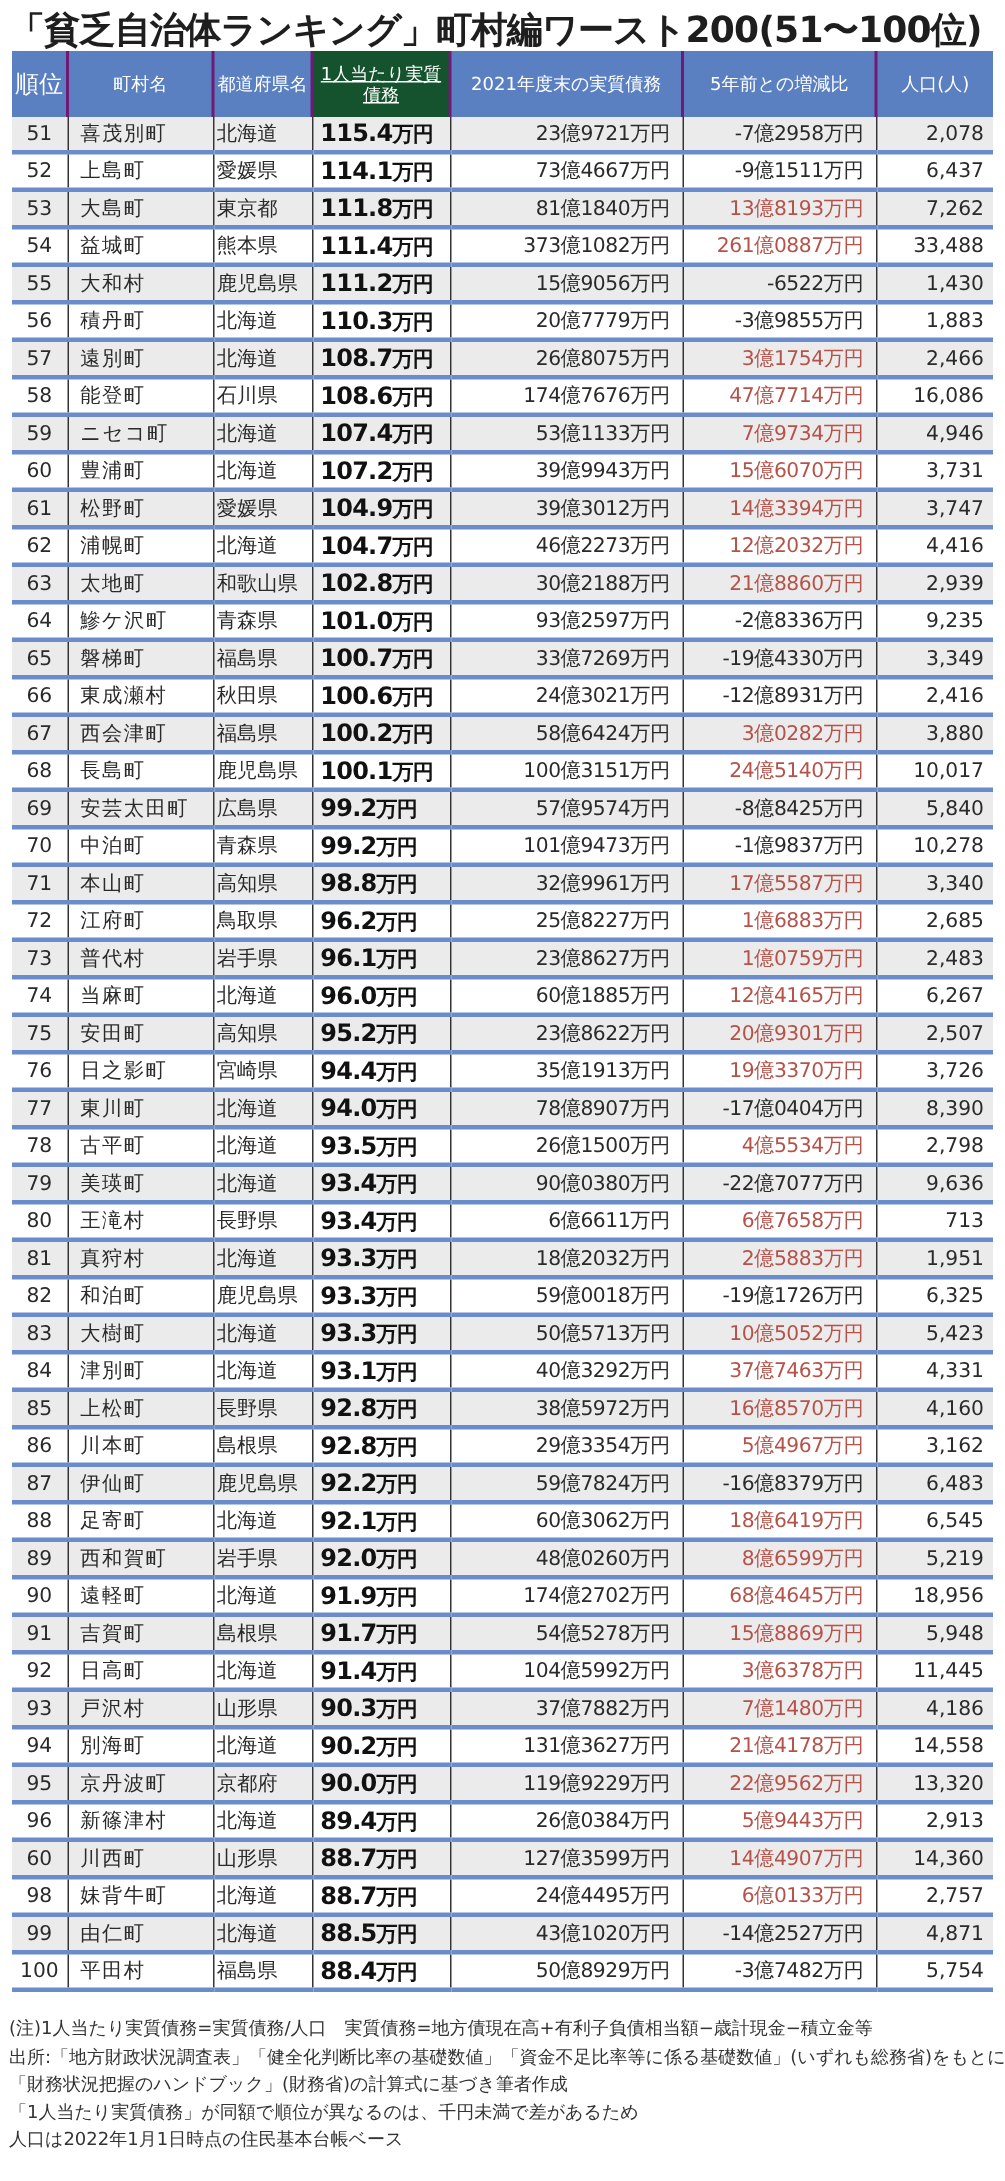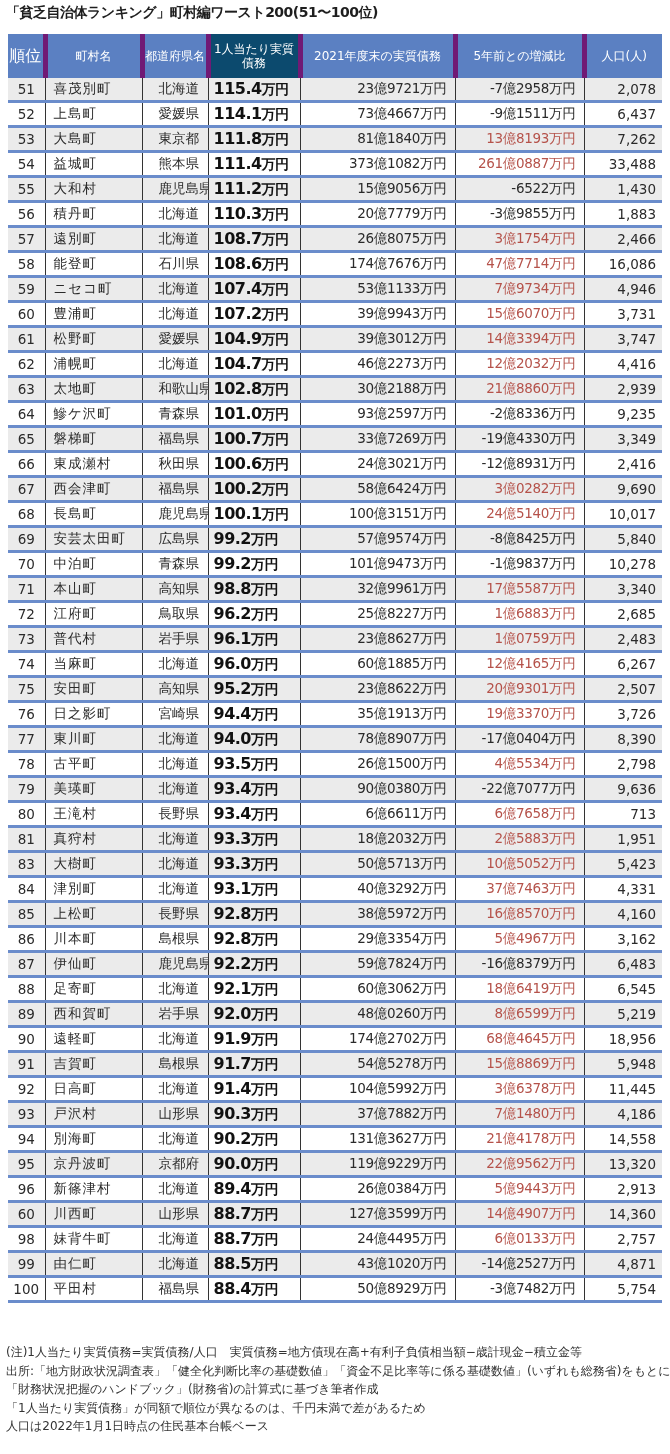--- a/index.html
+++ b/index.html
@@ -1,34 +1,34 @@
 <!DOCTYPE html>
 <html><head>
 <meta charset="utf-8">
 <style>
   html, body { margin:0; padding:0; background:#ffffff; }
   body { width:670px; height:1454px; position:relative; overflow:hidden;
          font-family:"DejaVu Sans", "Liberation Sans", sans-serif; color:#2a2a2a; }
-  .title { position:absolute; left:6px; top:4px; font-size:14px; font-weight:bold;
+  .title { position:absolute; left:6px; top:4px; font-size:24px; font-weight:bold;
            letter-spacing:-0.5px; color:#1e1e1e; white-space:nowrap; }
   table { position:absolute; left:8px; top:34px; border-collapse:collapse;
           table-layout:fixed; width:654px; }
   col.c0{width:37px} col.c1{width:97px} col.c2{width:66px} col.c3{width:92px}
   col.c4{width:155px} col.c5{width:129px} col.c6{width:78px}
   th { background:#5b80c2; color:#fff; font-weight:normal; font-size:12px; line-height:14px;
-       height:44px; padding:0; border-left:5px solid #701a75; text-align:center; }
+       height:44px; padding:0; border-left:2px solid #701a75; text-align:center; }
   th:first-child { border-left:none; }
-  th.dark { background:#0c4a6e; }
+  th.dark { background:#14532d;text-decoration:underline; }
   td { height:22px; padding:0 5px; font-size:13.5px; border-left:1px solid #333;
        border-bottom:3px solid #6a8ccb; white-space:nowrap; overflow:hidden; }
   td:first-child { border-left:none; text-align:center; padding:0; }
   tr.g td { background:#ebebeb; }
   tr.w td { background:#ffffff; }
   td.name { text-align:left; padding-left:8px; letter-spacing:1px; }
-  td.pref { text-align:left; padding-left:16px; }
+  td.pref { text-align:left; padding-left:2px; }
   td.per { text-align:left; font-weight:bold; font-size:16px; padding-right:6px; color:#111; letter-spacing:-0.5px; }
   td.per .u { font-size:14px; }
   td.num { text-align:right; padding-right:8px; letter-spacing:-0.3px; }
   td.chg.up { color:#b5524a; }
   td.pop { text-align:right; padding-right:6px; }
   .notes { position:absolute; left:6px; top:1343px; font-size:12px; line-height:18.5px; color:#333; white-space:nowrap; }
 </style>
 </head>
 <body>
 
@@ -200,21 +200,21 @@
         <td class="num chg">-12億8931万円</td>
         <td class="pop">2,416</td>
       </tr>
       <tr class="g">
         <td>67</td>
         <td class="name">西会津町</td>
         <td class="pref">福島県</td>
         <td class="per"><span>100.2</span><span class="u">万円</span></td>
         <td class="num">58億6424万円</td>
         <td class="num chg up">3億0282万円</td>
-        <td class="pop">9,690</td>
+        <td class="pop">3,880</td>
       </tr>
       <tr class="w">
         <td>68</td>
         <td class="name">長島町</td>
         <td class="pref">鹿児島県</td>
         <td class="per"><span>100.1</span><span class="u">万円</span></td>
         <td class="num">100億3151万円</td>
         <td class="num chg up">24億5140万円</td>
         <td class="pop">10,017</td>
       </tr>
@@ -327,20 +327,29 @@
         <td class="pop">713</td>
       </tr>
       <tr class="g">
         <td>81</td>
         <td class="name">真狩村</td>
         <td class="pref">北海道</td>
         <td class="per"><span>93.3</span><span class="u">万円</span></td>
         <td class="num">18億2032万円</td>
         <td class="num chg up">2億5883万円</td>
         <td class="pop">1,951</td>
+      </tr>
+      <tr class="w">
+        <td>82</td>
+        <td class="name">和泊町</td>
+        <td class="pref">鹿児島県</td>
+        <td class="per"><span>93.3</span><span class="u">万円</span></td>
+        <td class="num">59億0018万円</td>
+        <td class="num chg">-19億1726万円</td>
+        <td class="pop">6,325</td>
       </tr>
       <tr class="g">
         <td>83</td>
         <td class="name">大樹町</td>
         <td class="pref">北海道</td>
         <td class="per"><span>93.3</span><span class="u">万円</span></td>
         <td class="num">50億5713万円</td>
         <td class="num chg up">10億5052万円</td>
         <td class="pop">5,423</td>
       </tr>

